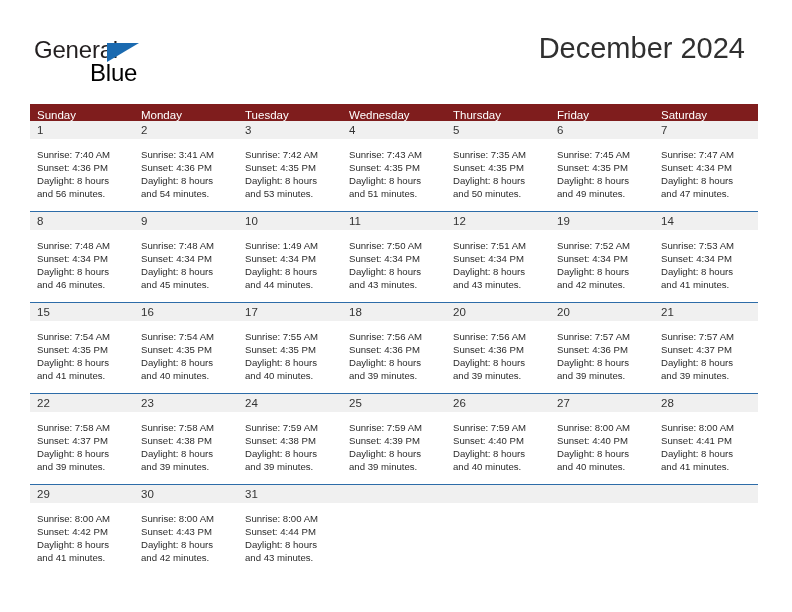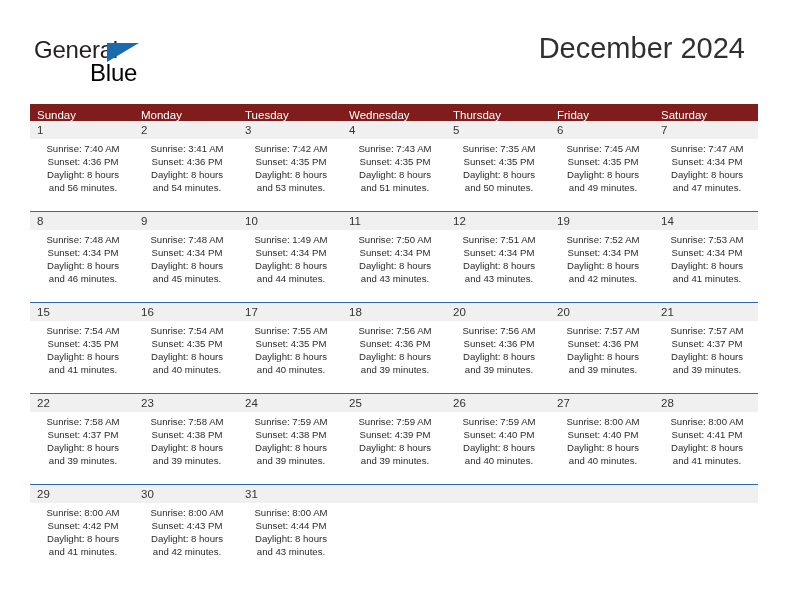--- a/index.html
+++ b/index.html
@@ -126,25 +126,24 @@
     background: #f0f0f0;
     height: 18px;
     line-height: 18px;
     padding-left: 7px;
     font-size: 11.5px;
     color: #333333;
     box-sizing: border-box;
   }
 
   .cell-body {
-    padding: 3px 5px 0 7px;
+    padding: 9px 5px 0 7px;
     font-size: 9.6px;
     line-height: 13px;
     color: #2b2b2b;
-    text-align: center;
   }
   .cell-body div {
     white-space: nowrap;
   }
 
   tr.week-row > td {
     border-top: 1.6px solid #2d6ca8;
   }
   tr.week-row.first-week > td {
     border-top: none;

